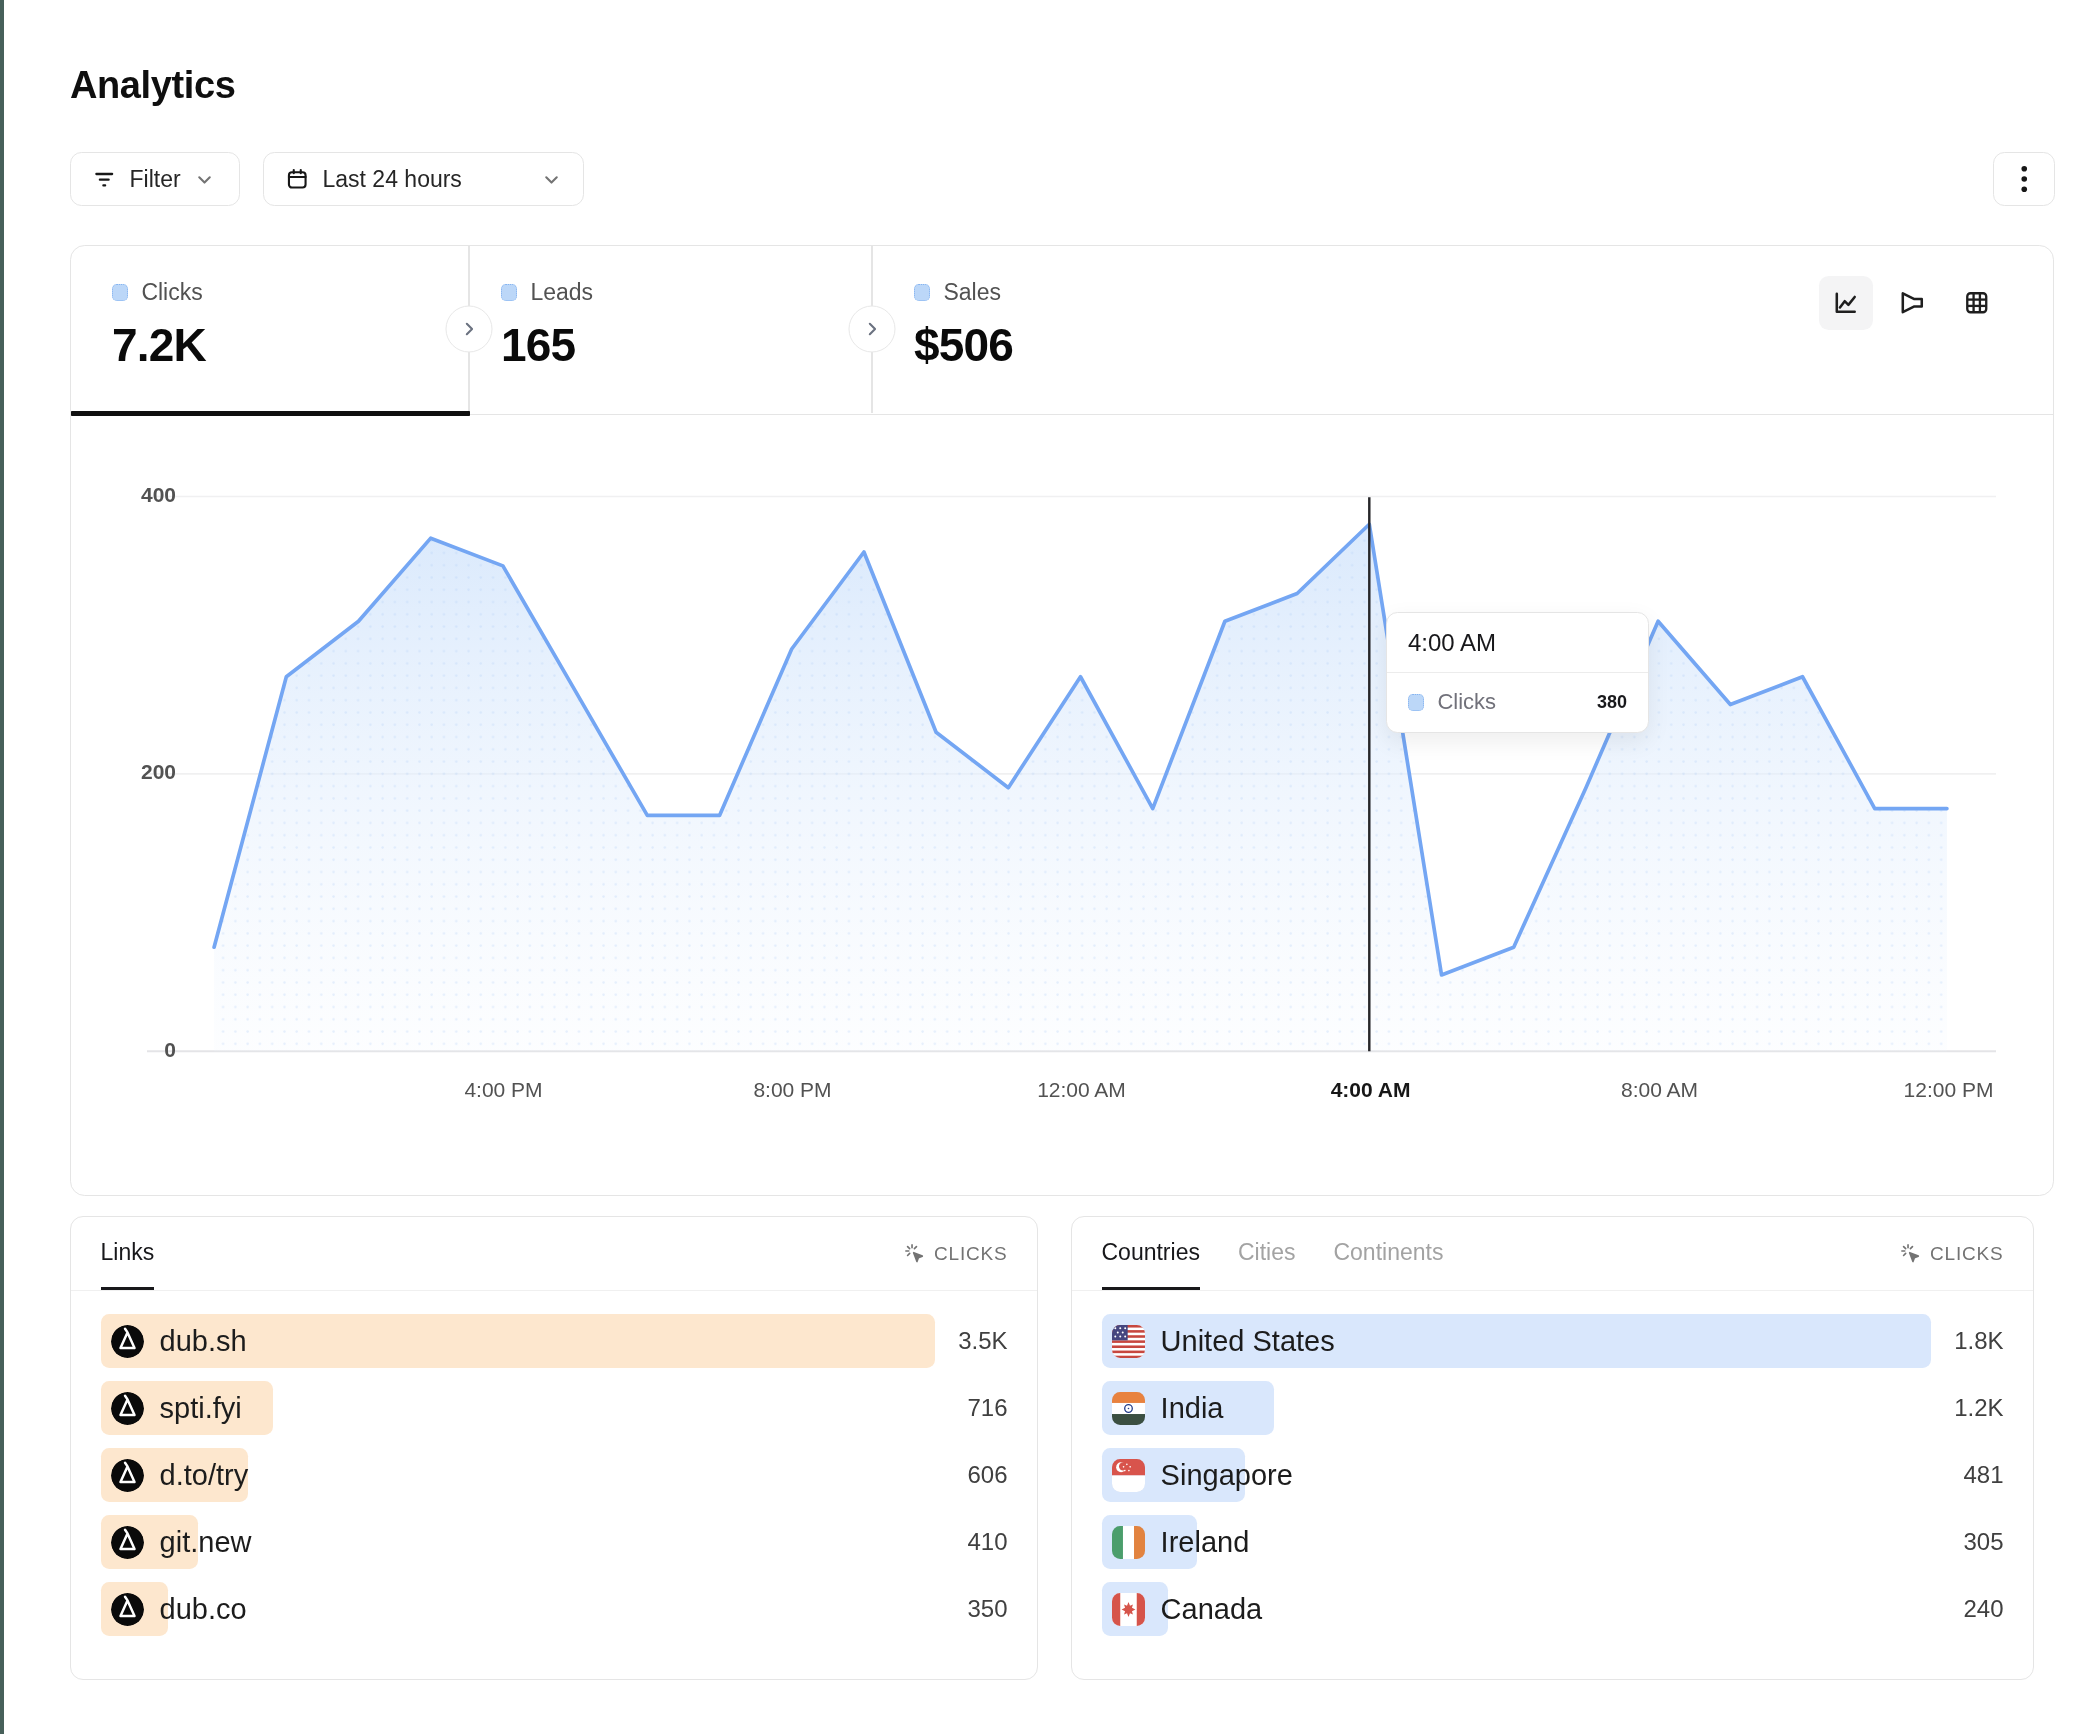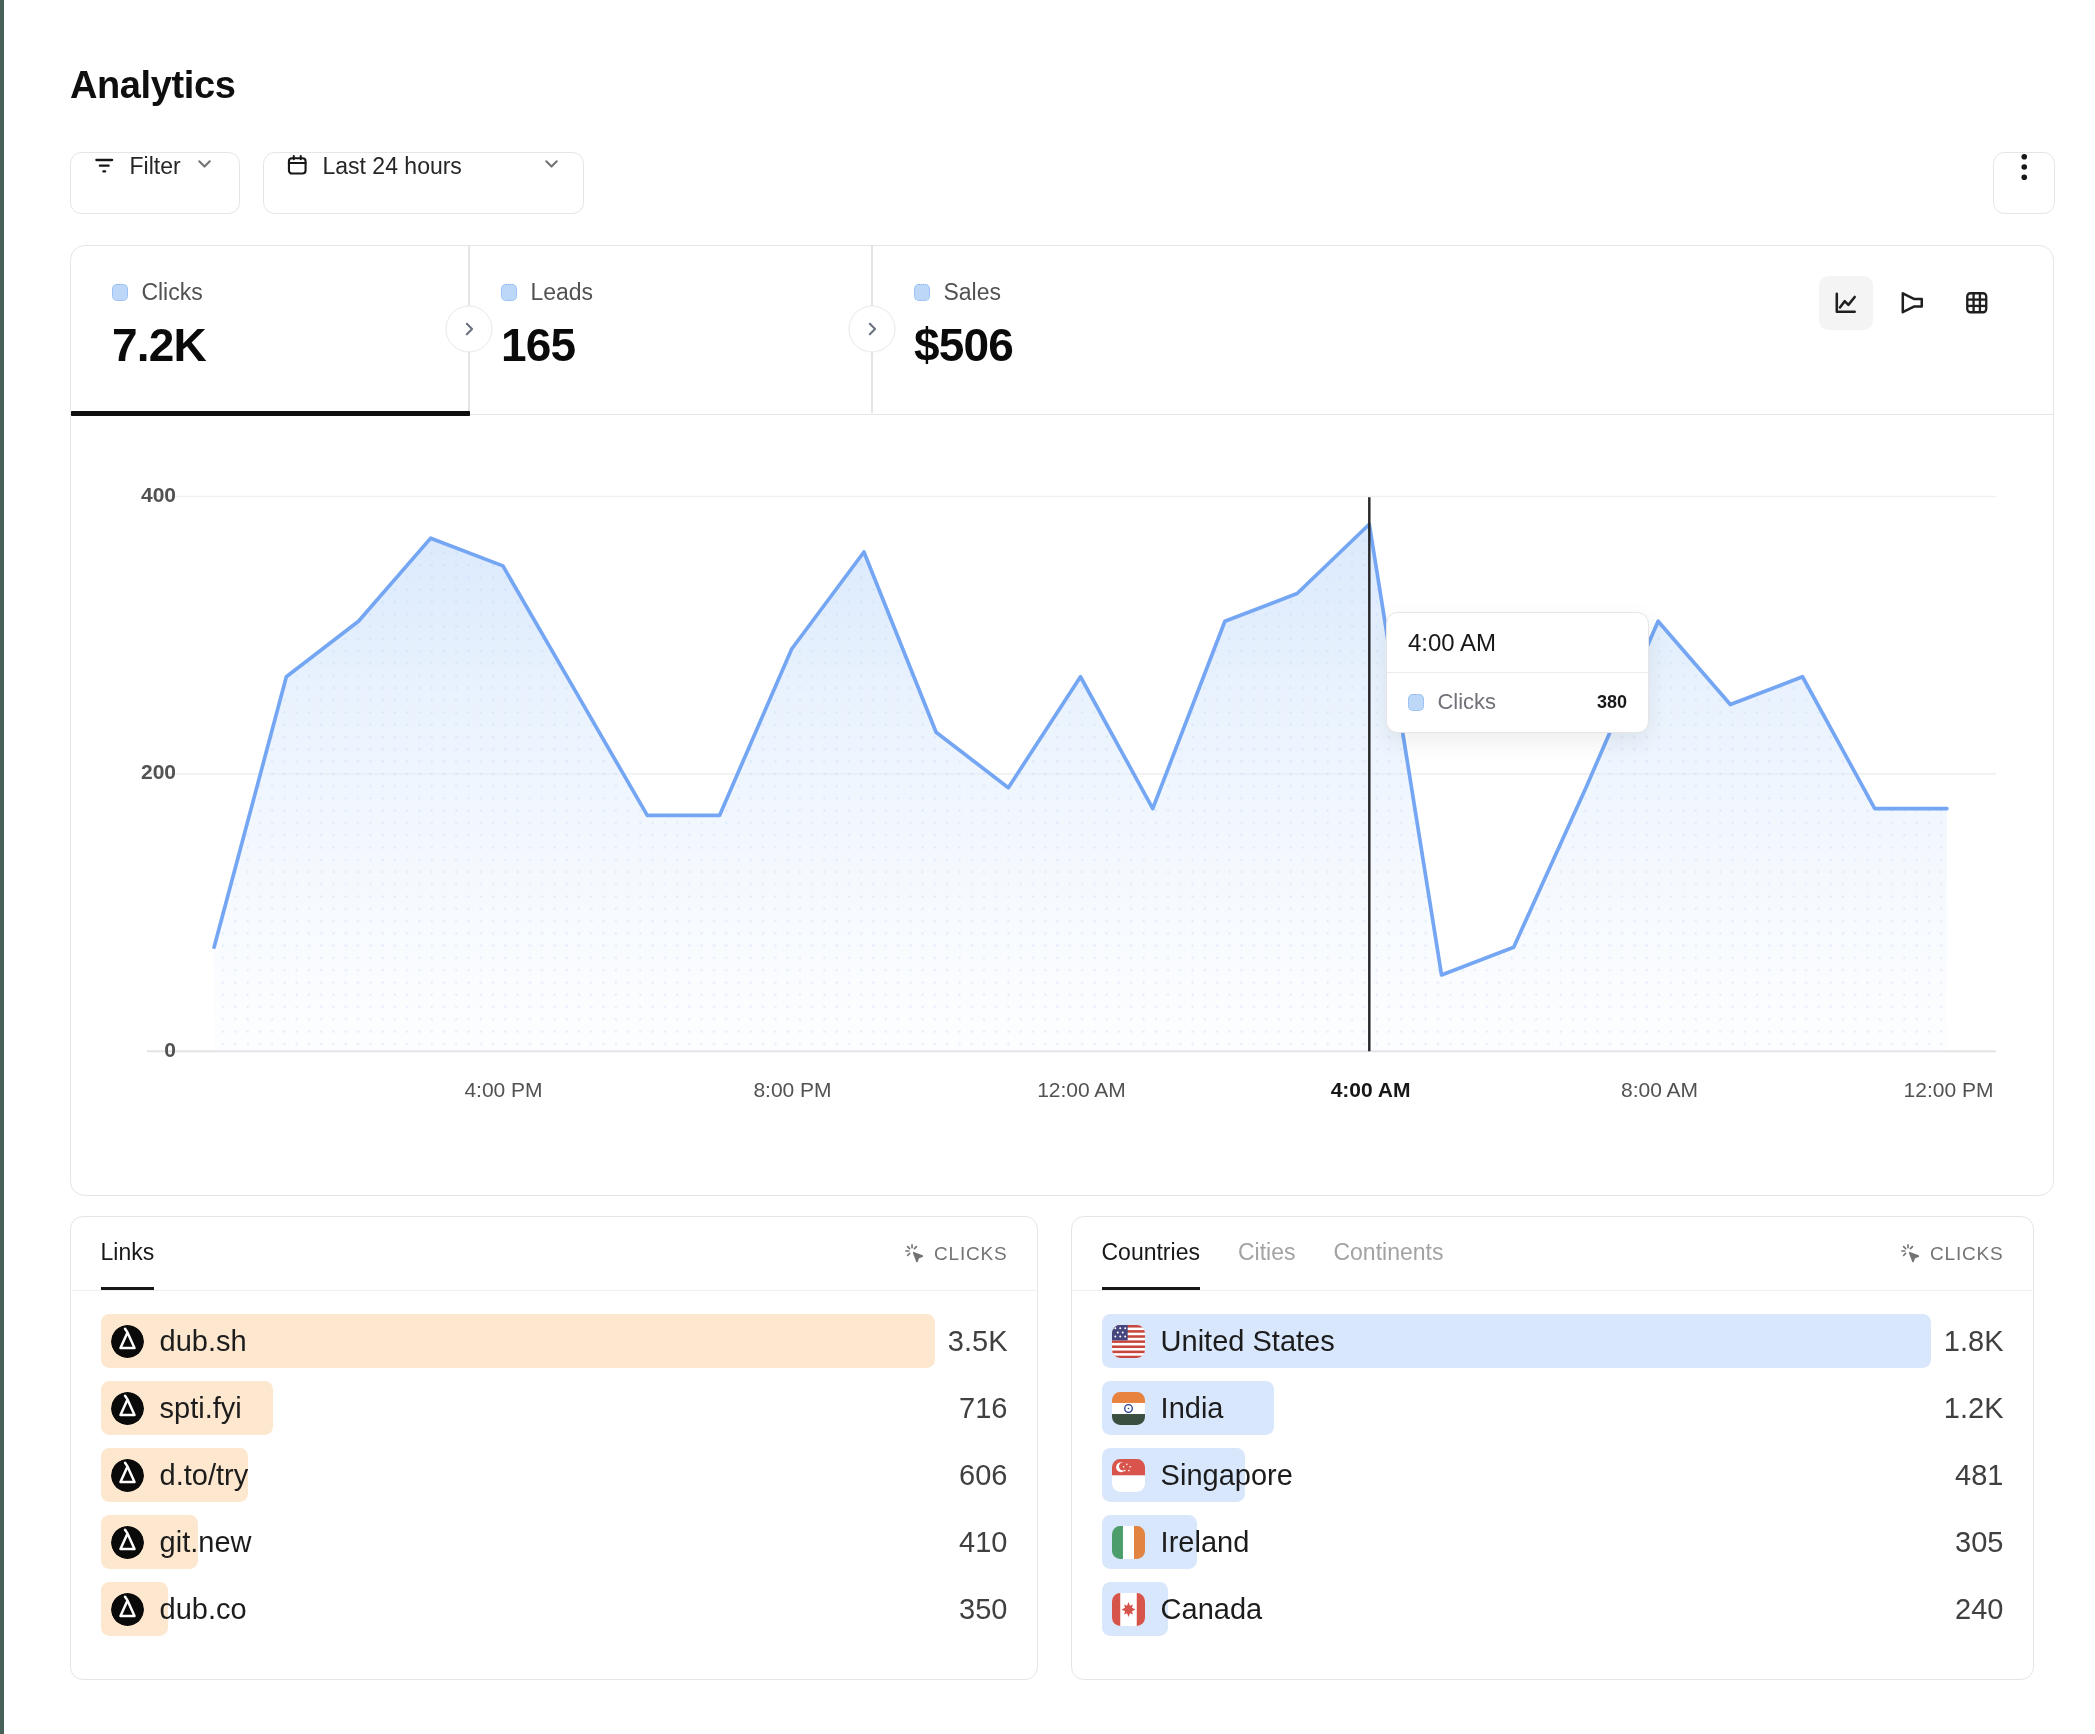--- a/index.html
+++ b/index.html
@@ -7,23 +7,23 @@
   body {
     width:2096px; height:1735px; position:relative; overflow:hidden;
     font-family:"Liberation Sans", sans-serif; color:#171717;
   }
   .edge-strip { position:absolute; left:0; top:0; width:4.1px; height:1735px; background:#47605a; }
 
   
   .page-title { position:absolute; left:70px; top:64px; font-size:38px; font-weight:700; letter-spacing:-0.4px; color:#0f0f0f; }
 
   .toolbar-btn {
-    position:absolute; top:152px; height:62px; background:#fff;
+    position:absolute; top:152px; height:54px; background:#fff;
     border:1.6px solid #e5e5e5; border-radius:11.5px;
-    display:flex; align-items:flex-start; gap:13px; padding:0 21px;
+    display:flex; align-items:center; gap:13px; padding:0 21px;
     font-size:23px; color:#262626; cursor:pointer;
   }
   .btn-filter { left:70px; width:170px; }
   .btn-date   { left:263px; width:321px; }
   .btn-date .chev { margin-left:auto; }
   .btn-kebab  { left:1993px; width:62px; justify-content:center; padding:0; }
   .icon { display:inline-flex; align-items:center; justify-content:center; }
   .icon svg { display:block; }
 
   
@@ -95,21 +95,21 @@
   }
   .panel-tab.active { color:#18181b; font-weight:500; border-bottom-color:#18181b; }
   .metric-head { margin-left:auto; display:flex; align-items:center; gap:8.2px; color:#737373; font-size:19px; letter-spacing:0.8px; font-weight:500; }
   .rows { padding:23px 29.5px 0; }
   .row { position:relative; height:54px; margin-bottom:13px; display:flex; align-items:center; cursor:pointer; }
   .row-bar { position:absolute; left:0; top:0; height:54px; border-radius:8.2px; }
   .row-icon { position:relative; z-index:1; margin-left:10.6px; width:33px; height:33px; border-radius:8.2px; overflow:hidden; box-shadow:inset 0 0 0 0.8px rgba(0,0,0,0.08); flex:none; }
   .row-icon.round { border-radius:50%; box-shadow:none; }
   .row-icon svg { display:block; }
   .row-label { position:relative; z-index:1; margin-left:15.5px; font-size:29px; color:#1c1c1c; font-weight:500; }
-  .row-value { position:relative; z-index:1; margin-left:auto; font-size:29px; color:#404040; }
+  .row-value { position:relative; z-index:1; margin-left:auto; font-size:24px; color:#404040; }
 </style>
 </head>
 <body>
 
 <div class="edge-strip"></div>
 
 <h1 class="page-title">Analytics</h1>
 
 <div class="toolbar-btn btn-filter">
   <span class="icon">

